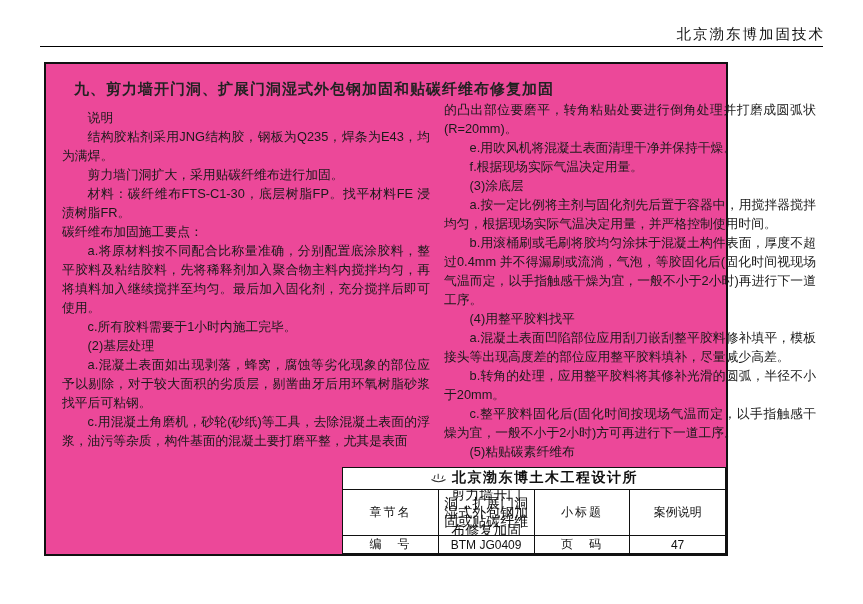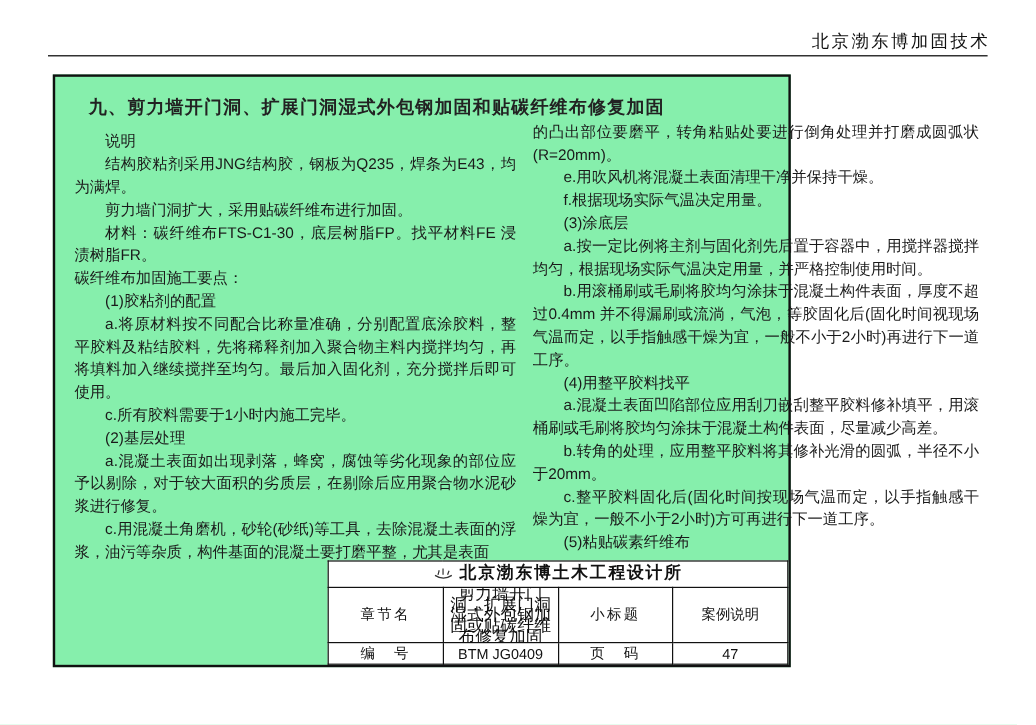--- a/index.html
+++ b/index.html
@@ -14,22 +14,22 @@
   .page-header{
     position:absolute;top:25px;right:38px;
     font-family:Liberation Sans, sans-serif;
     font-size:14.5px;letter-spacing:2px;color:#111;
   }
   .header-rule{
     position:absolute;top:46px;left:40px;width:783px;height:0;
     border-top:1.5px solid #000;
   }
   .content-box{
-    position:absolute;left:44px;top:62px;width:615px;height:494px;
-    border:2px solid #111;box-sizing:border-box;background:#86efac;
+    position:absolute;left:44px;top:62px;width:684px;height:494px;
+    border:2px solid #111;box-sizing:border-box;background:#ec4899;
   }
   .doc-title{
     position:absolute;left:28px;top:16px;
     font-family:"Liberation Serif","DejaVu Serif",serif;
     font-size:15px;font-weight:600;letter-spacing:1px;color:#222;
     white-space:nowrap;
   }
   .col{
     position:absolute;
     font-size:12.8px;line-height:19px;color:#1a1a1a;
@@ -73,37 +73,36 @@
 <div class="content-box">
 
   <div class="doc-title">九、剪力墙开门洞、扩展门洞湿式外包钢加固和贴碳纤维布修复加固</div>
 
   <div class="col col-left">
     <p>说明</p>
     <p>结构胶粘剂采用JNG结构胶，钢板为Q235，焊条为E43，均为满焊。</p>
     <p>剪力墙门洞扩大，采用贴碳纤维布进行加固。</p>
     <p>材料：碳纤维布FTS-C1-30，底层树脂FP。找平材料FE 浸渍树脂FR。</p>
     <p class="noindent">碳纤维布加固施工要点：</p>
-    <p>(1)胶粘剂的配置</p>
     <p>a.将原材料按不同配合比称量准确，分别配置底涂胶料，整平胶料及粘结胶料，先将稀释剂加入聚合物主料内搅拌均匀，再将填料加入继续搅拌至均匀。最后加入固化剂，充分搅拌后即可使用。</p>
     <p>c.所有胶料需要于1小时内施工完毕。</p>
     <p>(2)基层处理</p>
-    <p>a.混凝土表面如出现剥落，蜂窝，腐蚀等劣化现象的部位应予以剔除，对于较大面积的劣质层，在剔除后应用聚合物水泥砂浆进行修复。</p>
+    <p>a.混凝土表面如出现剥落，蜂窝，腐蚀等劣化现象的部位应予以剔除，对于较大面积的劣质层，剔凿曲牙后用环氧树脂砂浆找平后可粘钢。</p>
     <p>c.用混凝土角磨机，砂轮(砂纸)等工具，去除混凝土表面的浮浆，油污等杂质，构件基面的混凝土要打磨平整，尤其是表面</p>
   </div>
 
   <div class="col col-right">
     <p class="noindent">的凸出部位要磨平，转角粘贴处要进行倒角处理并打磨成圆弧状(R=20mm)。</p>
     <p>e.用吹风机将混凝土表面清理干净并保持干燥。</p>
     <p>f.根据现场实际气温决定用量。</p>
     <p>(3)涂底层</p>
     <p>a.按一定比例将主剂与固化剂先后置于容器中，用搅拌器搅拌均匀，根据现场实际气温决定用量，并严格控制使用时间。</p>
     <p>b.用滚桶刷或毛刷将胶均匀涂抹于混凝土构件表面，厚度不超过0.4mm 并不得漏刷或流淌，气泡，等胶固化后(固化时间视现场气温而定，以手指触感干燥为宜，一般不小于2小时)再进行下一道工序。</p>
     <p>(4)用整平胶料找平</p>
-    <p>a.混凝土表面凹陷部位应用刮刀嵌刮整平胶料修补填平，用滚桶刷或毛刷将胶均匀涂抹于混凝土构件表面，尽量减少高差。</p>
+    <p>a.混凝土表面凹陷部位应用刮刀嵌刮整平胶料修补填平，模板接头等出现高度差的部位应用整平胶料填补，尽量减少高差。</p>
     <p>b.转角的处理，应用整平胶料将其修补光滑的圆弧，半径不小于20mm。</p>
     <p>c.整平胶料固化后(固化时间按现场气温而定，以手指触感干燥为宜，一般不小于2小时)方可再进行下一道工序。</p>
     <p>(5)粘贴碳素纤维布</p>
   </div>
 
   <table class="footer-table">
     <tbody>
         <tr>
       <td colspan="4" class="org-cell">
         <span class="logo">

